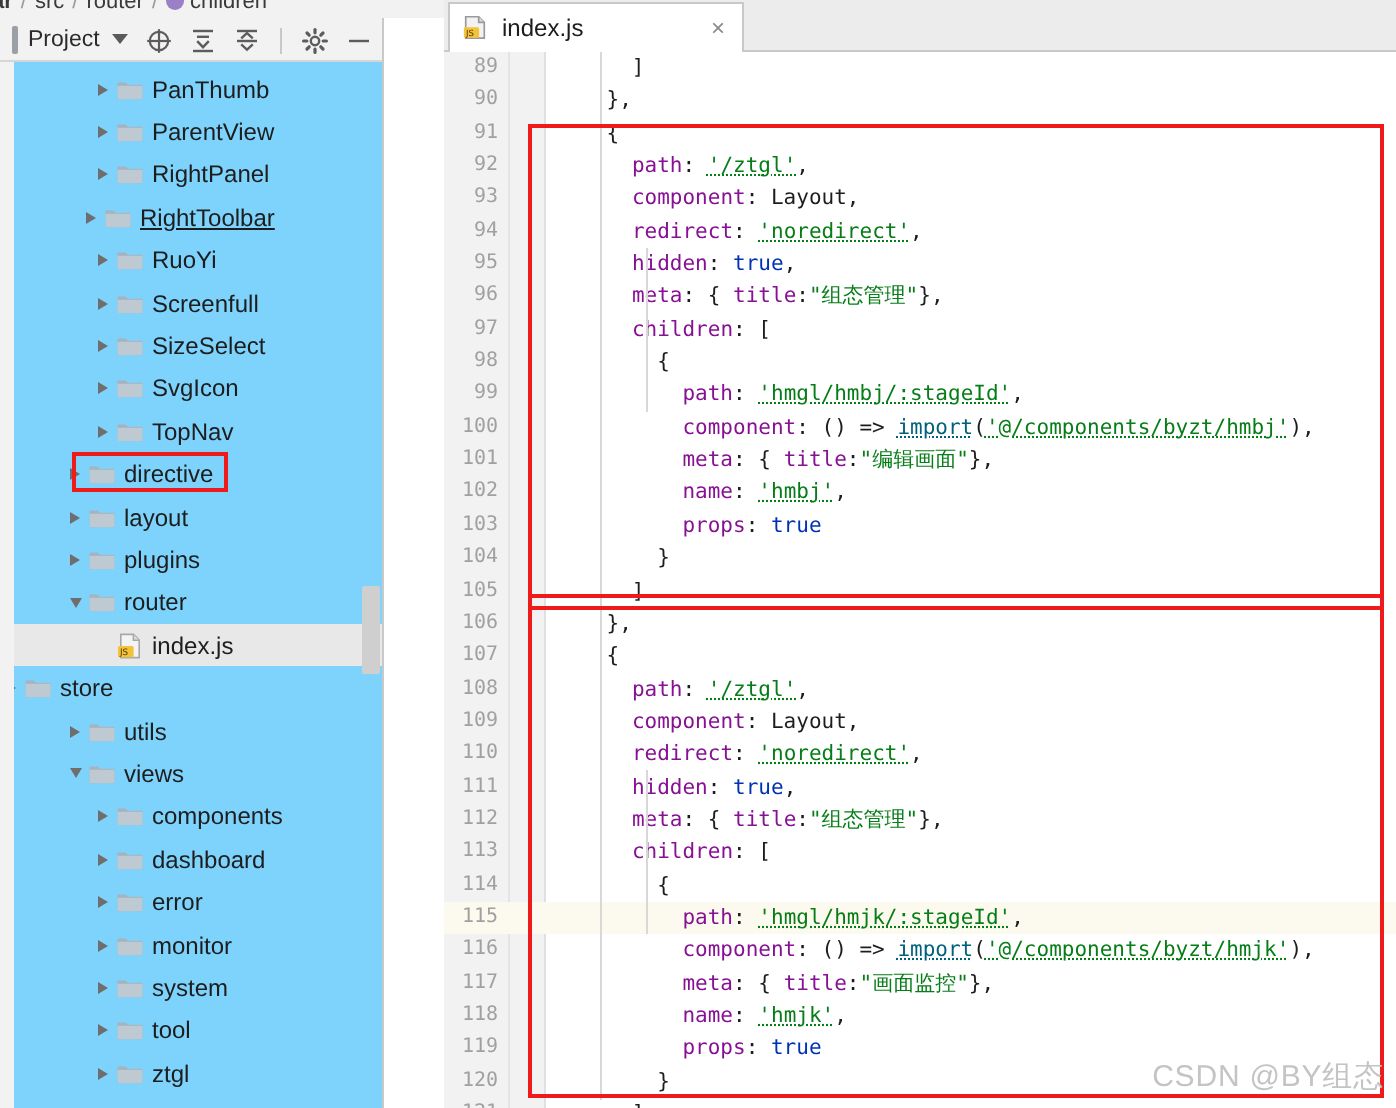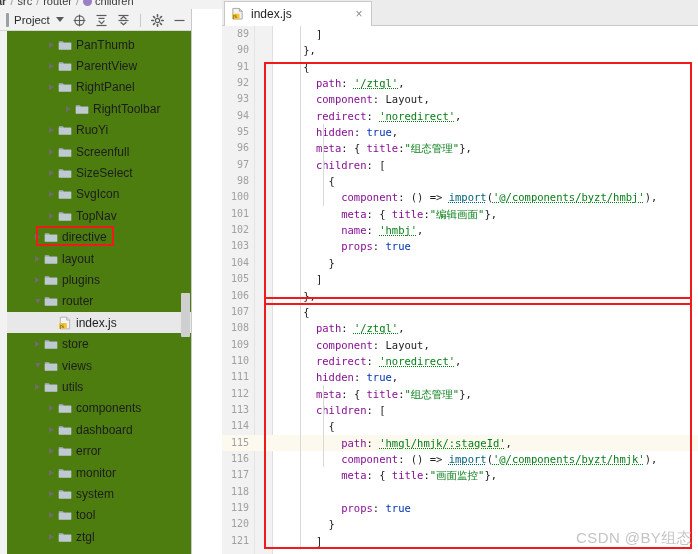--- a/index.html
+++ b/index.html
@@ -71,21 +71,21 @@
   }
   .ptool { width: 15px; height: 15px; display:flex; align-items:center; justify-content:center; }
   .ptool svg { display:block; }
   .tool-divider { width:1px; height:13px; background:#c8c8c8; margin:0 2px; }
 
   
   .tree {
     position: absolute; left:0; top: 22px; right: 0; bottom: 0;
     overflow: hidden;
     padding-top: 3px;
-    background: #4d7c0f;
+    background: #7dd3fc;
   }
   .tree-row {
     position: relative;
     height: 21.4px;
     display: flex; align-items: center;
     white-space: nowrap;
     font-size: 12px;
     color: #1d1d1d;
   }
   .tree-row.selected { background: #e8e8e8; }
@@ -317,21 +317,21 @@
         <div class="tree-row" style="padding-left: 46px;">
           <span class="arrow collapsed"></span>
           <span class="ico">
             <svg width="14" height="14" viewBox="0 0 14 14">
               <path d="M0.8 3.2 h4.0 l1.1 1.2 h7.3 v7.2 h-12.4 z" fill="#a6b3bf"></path>
               <path d="M0.8 4.9 h12.4 v6.7 h-12.4 z" fill="#bfc9d2"></path>
             </svg>
           </span>
           <span class="tree-label">RightPanel</span>
         </div>
-        <div class="tree-row" style="padding-left: 63px;">
+        <div class="tree-row" style="padding-left: 40px; text-decoration: underline;">
           <span class="arrow collapsed"></span>
           <span class="ico">
             <svg width="14" height="14" viewBox="0 0 14 14">
               <path d="M0.8 3.2 h4.0 l1.1 1.2 h7.3 v7.2 h-12.4 z" fill="#a6b3bf"></path>
               <path d="M0.8 4.9 h12.4 v6.7 h-12.4 z" fill="#bfc9d2"></path>
             </svg>
           </span>
           <span class="tree-label">RightToolbar</span>
         </div>
         <div class="tree-row" style="padding-left: 46px;">
@@ -429,49 +429,49 @@
           <span class="ico">
             <svg width="14" height="14" viewBox="0 0 14 14">
               <path d="M2.4 1.2 h6.3 l2.9 2.9 v8.7 h-9.2 z" fill="#f4f4f4" stroke="#a8a8a8" stroke-width="0.8"></path>
               <path d="M8.7 1.2 v2.9 h2.9" fill="#dedede" stroke="#a8a8a8" stroke-width="0.8"></path>
               <rect x="1.0" y="7.0" width="7.8" height="5.6" rx="0.8" fill="#f3c13a"></rect>
               <text x="2.0" y="11.5" font-family="DejaVu Sans, sans-serif" font-size="4.4" fill="#4a3a00">JS</text>
             </svg>
           </span>
           <span class="tree-label">index.js</span>
         </div>
+        <div class="tree-row" style="">
+          <span class="arrow collapsed"></span>
+          <span class="ico">
+            <svg width="14" height="14" viewBox="0 0 14 14">
+              <path d="M0.8 3.2 h4.0 l1.1 1.2 h7.3 v7.2 h-12.4 z" fill="#a6b3bf"></path>
+              <path d="M0.8 4.9 h12.4 v6.7 h-12.4 z" fill="#bfc9d2"></path>
+            </svg>
+          </span>
+          <span class="tree-label">store</span>
+        </div>
         <div class="tree-row" style="padding-left: 32px;">
           <span class="arrow collapsed"></span>
           <span class="ico">
             <svg width="14" height="14" viewBox="0 0 14 14">
               <path d="M0.8 3.2 h4.0 l1.1 1.2 h7.3 v7.2 h-12.4 z" fill="#a6b3bf"></path>
               <path d="M0.8 4.9 h12.4 v6.7 h-12.4 z" fill="#bfc9d2"></path>
             </svg>
           </span>
-          <span class="tree-label">store</span>
+          <span class="tree-label">utils</span>
         </div>
         <div class="tree-row" style="padding-left: 32px;">
           <span class="arrow expanded"></span>
           <span class="ico">
             <svg width="14" height="14" viewBox="0 0 14 14">
               <path d="M0.8 3.2 h4.0 l1.1 1.2 h7.3 v7.2 h-12.4 z" fill="#a6b3bf"></path>
               <path d="M0.8 4.9 h12.4 v6.7 h-12.4 z" fill="#bfc9d2"></path>
             </svg>
           </span>
           <span class="tree-label">views</span>
-        </div>
-        <div class="tree-row" style="padding-left: 32px;">
-          <span class="arrow collapsed"></span>
-          <span class="ico">
-            <svg width="14" height="14" viewBox="0 0 14 14">
-              <path d="M0.8 3.2 h4.0 l1.1 1.2 h7.3 v7.2 h-12.4 z" fill="#a6b3bf"></path>
-              <path d="M0.8 4.9 h12.4 v6.7 h-12.4 z" fill="#bfc9d2"></path>
-            </svg>
-          </span>
-          <span class="tree-label">utils</span>
         </div>
         <div class="tree-row" style="padding-left: 46px;">
           <span class="arrow collapsed"></span>
           <span class="ico">
             <svg width="14" height="14" viewBox="0 0 14 14">
               <path d="M0.8 3.2 h4.0 l1.1 1.2 h7.3 v7.2 h-12.4 z" fill="#a6b3bf"></path>
               <path d="M0.8 4.9 h12.4 v6.7 h-12.4 z" fill="#bfc9d2"></path>
             </svg>
           </span>
           <span class="tree-label">components</span>
@@ -574,39 +574,40 @@
           <div class="line"><span class="num">89</span><span class="src"><span class="p">      ]</span></span></div>
           <div class="line"><span class="num">90</span><span class="src"><span class="p">    },</span></span></div>
           <div class="line"><span class="num">91</span><span class="src"><span class="p">    {</span></span></div>
           <div class="line"><span class="num">92</span><span class="src"><span class="p">      </span><span class="k">path</span><span class="p">: </span><span class="s u">'/ztgl'</span><span class="p">,</span></span></div>
           <div class="line"><span class="num">93</span><span class="src"><span class="p">      </span><span class="k">component</span><span class="p">: Layout,</span></span></div>
           <div class="line"><span class="num">94</span><span class="src"><span class="p">      </span><span class="k">redirect</span><span class="p">: </span><span class="s u">'noredirect'</span><span class="p">,</span></span></div>
           <div class="line"><span class="num">95</span><span class="src"><span class="p">      </span><span class="k">hidden</span><span class="p">: </span><span class="b">true</span><span class="p">,</span></span></div>
           <div class="line"><span class="num">96</span><span class="src"><span class="p">      </span><span class="k">meta</span><span class="p">: { </span><span class="k">title</span><span class="p">:</span><span class="s">"组态管理"</span><span class="p">},</span></span></div>
           <div class="line"><span class="num">97</span><span class="src"><span class="p">      </span><span class="k">children</span><span class="p">: [</span></span></div>
           <div class="line"><span class="num">98</span><span class="src"><span class="p">        {</span></span></div>
+          <div class="line"><span class="num">99</span><span class="src"><span class="p">          </span><span class="k">path</span><span class="p">: </span><span class="s u">'hmgl/hmbj/:stageId'</span><span class="p">,</span></span></div>
           <div class="line"><span class="num">100</span><span class="src"><span class="p">          </span><span class="k">component</span><span class="p">: () =&gt; </span><span class="fn u">import</span><span class="p">(</span><span class="s u">'@/components/byzt/hmbj'</span><span class="p">),</span></span></div>
           <div class="line"><span class="num">101</span><span class="src"><span class="p">          </span><span class="k">meta</span><span class="p">: { </span><span class="k">title</span><span class="p">:</span><span class="s">"编辑画面"</span><span class="p">},</span></span></div>
           <div class="line"><span class="num">102</span><span class="src"><span class="p">          </span><span class="k">name</span><span class="p">: </span><span class="s u">'hmbj'</span><span class="p">,</span></span></div>
           <div class="line"><span class="num">103</span><span class="src"><span class="p">          </span><span class="k">props</span><span class="p">: </span><span class="b">true</span></span></div>
           <div class="line"><span class="num">104</span><span class="src"><span class="p">        }</span></span></div>
           <div class="line"><span class="num">105</span><span class="src"><span class="p">      ]</span></span></div>
           <div class="line"><span class="num">106</span><span class="src"><span class="p">    },</span></span></div>
           <div class="line"><span class="num">107</span><span class="src"><span class="p">    {</span></span></div>
           <div class="line"><span class="num">108</span><span class="src"><span class="p">      </span><span class="k">path</span><span class="p">: </span><span class="s u">'/ztgl'</span><span class="p">,</span></span></div>
           <div class="line"><span class="num">109</span><span class="src"><span class="p">      </span><span class="k">component</span><span class="p">: Layout,</span></span></div>
           <div class="line"><span class="num">110</span><span class="src"><span class="p">      </span><span class="k">redirect</span><span class="p">: </span><span class="s u">'noredirect'</span><span class="p">,</span></span></div>
           <div class="line"><span class="num">111</span><span class="src"><span class="p">      </span><span class="k">hidden</span><span class="p">: </span><span class="b">true</span><span class="p">,</span></span></div>
           <div class="line"><span class="num">112</span><span class="src"><span class="p">      </span><span class="k">meta</span><span class="p">: { </span><span class="k">title</span><span class="p">:</span><span class="s">"组态管理"</span><span class="p">},</span></span></div>
           <div class="line"><span class="num">113</span><span class="src"><span class="p">      </span><span class="k">children</span><span class="p">: [</span></span></div>
           <div class="line"><span class="num">114</span><span class="src"><span class="p">        {</span></span></div>
           <div class="line current"><span class="num">115</span><span class="src"><span class="p">          </span><span class="k">path</span><span class="p">: </span><span class="s u">'hmgl/hmjk/:stageId'</span><span class="p">,</span></span></div>
           <div class="line"><span class="num">116</span><span class="src"><span class="p">          </span><span class="k">component</span><span class="p">: () =&gt; </span><span class="fn u">import</span><span class="p">(</span><span class="s u">'@/components/byzt/hmjk'</span><span class="p">),</span></span></div>
           <div class="line"><span class="num">117</span><span class="src"><span class="p">          </span><span class="k">meta</span><span class="p">: { </span><span class="k">title</span><span class="p">:</span><span class="s">"画面监控"</span><span class="p">},</span></span></div>
-          <div class="line"><span class="num">118</span></div>
+          <div class="line"><span class="num">118</span><span class="src"><span class="p">          </span><span class="k">name</span><span class="p">: </span><span class="s u">'hmjk'</span><span class="p">,</span></span></div>
           <div class="line"><span class="num">119</span><span class="src"><span class="p">          </span><span class="k">props</span><span class="p">: </span><span class="b">true</span></span></div>
           <div class="line"><span class="num">120</span><span class="src"><span class="p">        }</span></span></div>
           <div class="line"><span class="num">121</span><span class="src"><span class="p">      ]</span></span></div>
         </div>
 
       <div class="redbox" style="left:42px; top:36px; width:428px; height:243px;"></div>
       <div class="redbox" style="left:42px; top:271px; width:428px; height:252px;"></div>
     </div>
 
     <div class="watermark">CSDN @BY组态</div>

